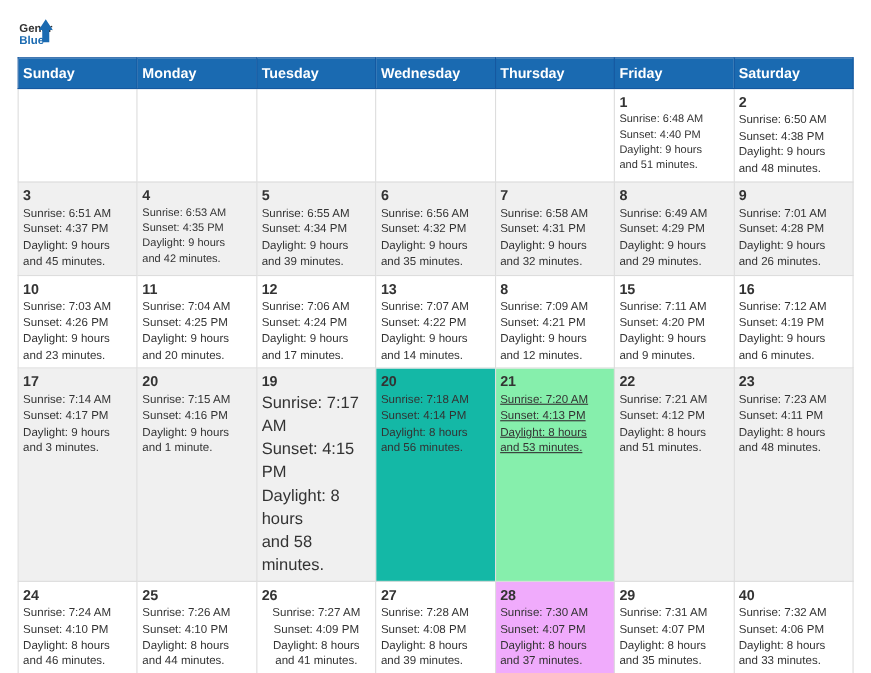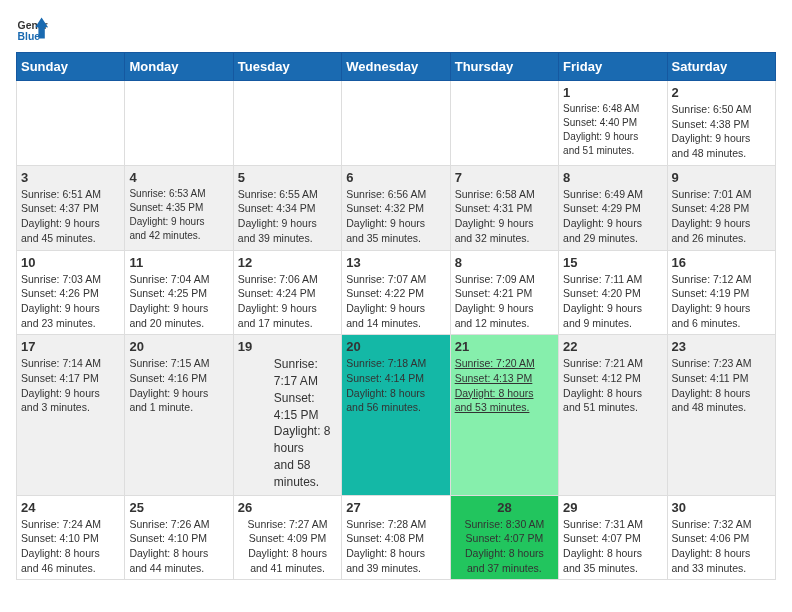--- a/index.html
+++ b/index.html
@@ -242,21 +242,21 @@
         </td>
         <td style="background: rgb(240, 240, 240);">
           <span class="day-num">20</span>
           <div style="white-space: pre-line; font-size: 10.5px; line-height: 1.4;">Sunrise: 7:15 AM
 Sunset: 4:16 PM
 Daylight: 9 hours
 and 1 minute.</div>
         </td>
         <td style="background: rgb(240, 240, 240);">
           <span class="day-num">19</span>
-          <div style="white-space: pre-line; font-size: 12px; line-height: 1.4; margin-left: 36px;">Sunrise: 7:17 AM
+          <div style="white-space: pre-line; font-size: 15px; line-height: 1.4;">Sunrise: 7:17 AM
 Sunset: 4:15 PM
 Daylight: 8 hours
 and 58 minutes.</div>
         </td>
         <td style="background: #14b8a6;">
           <span class="day-num">20</span>
           <div style="white-space: pre-line; font-size: 10.5px; line-height: 1.4;">Sunrise: 7:18 AM
 Sunset: 4:14 PM
 Daylight: 8 hours
 and 56 minutes.</div>
@@ -305,36 +305,36 @@
 Daylight: 8 hours
 and 41 minutes.</div>
         </td>
         <td style="background: rgb(255, 255, 255);">
           <span class="day-num">27</span>
           <div style="white-space: pre-line; font-size: 10.5px; line-height: 1.4;">Sunrise: 7:28 AM
 Sunset: 4:08 PM
 Daylight: 8 hours
 and 39 minutes.</div>
         </td>
-        <td style="background: #22c55e; text-align: center;">
+        <td style="background: #f0abfc;">
           <span class="day-num">28</span>
-          <div style="white-space: pre-line; font-size: 10.5px; line-height: 1.4;">Sunrise: 8:30 AM
+          <div style="white-space: pre-line; font-size: 10.5px; line-height: 1.4;">Sunrise: 7:30 AM
 Sunset: 4:07 PM
 Daylight: 8 hours
 and 37 minutes.</div>
         </td>
         <td style="background: rgb(255, 255, 255);">
           <span class="day-num">29</span>
           <div style="white-space: pre-line; font-size: 10.5px; line-height: 1.4;">Sunrise: 7:31 AM
 Sunset: 4:07 PM
 Daylight: 8 hours
 and 35 minutes.</div>
         </td>
         <td style="background: rgb(255, 255, 255);">
-          <span class="day-num">30</span>
+          <span class="day-num">40</span>
           <div style="white-space: pre-line; font-size: 10.5px; line-height: 1.4;">Sunrise: 7:32 AM
 Sunset: 4:06 PM
 Daylight: 8 hours
 and 33 minutes.</div>
         </td>
       </tr>
     </tbody>
 </table>
 
 </body></html>

